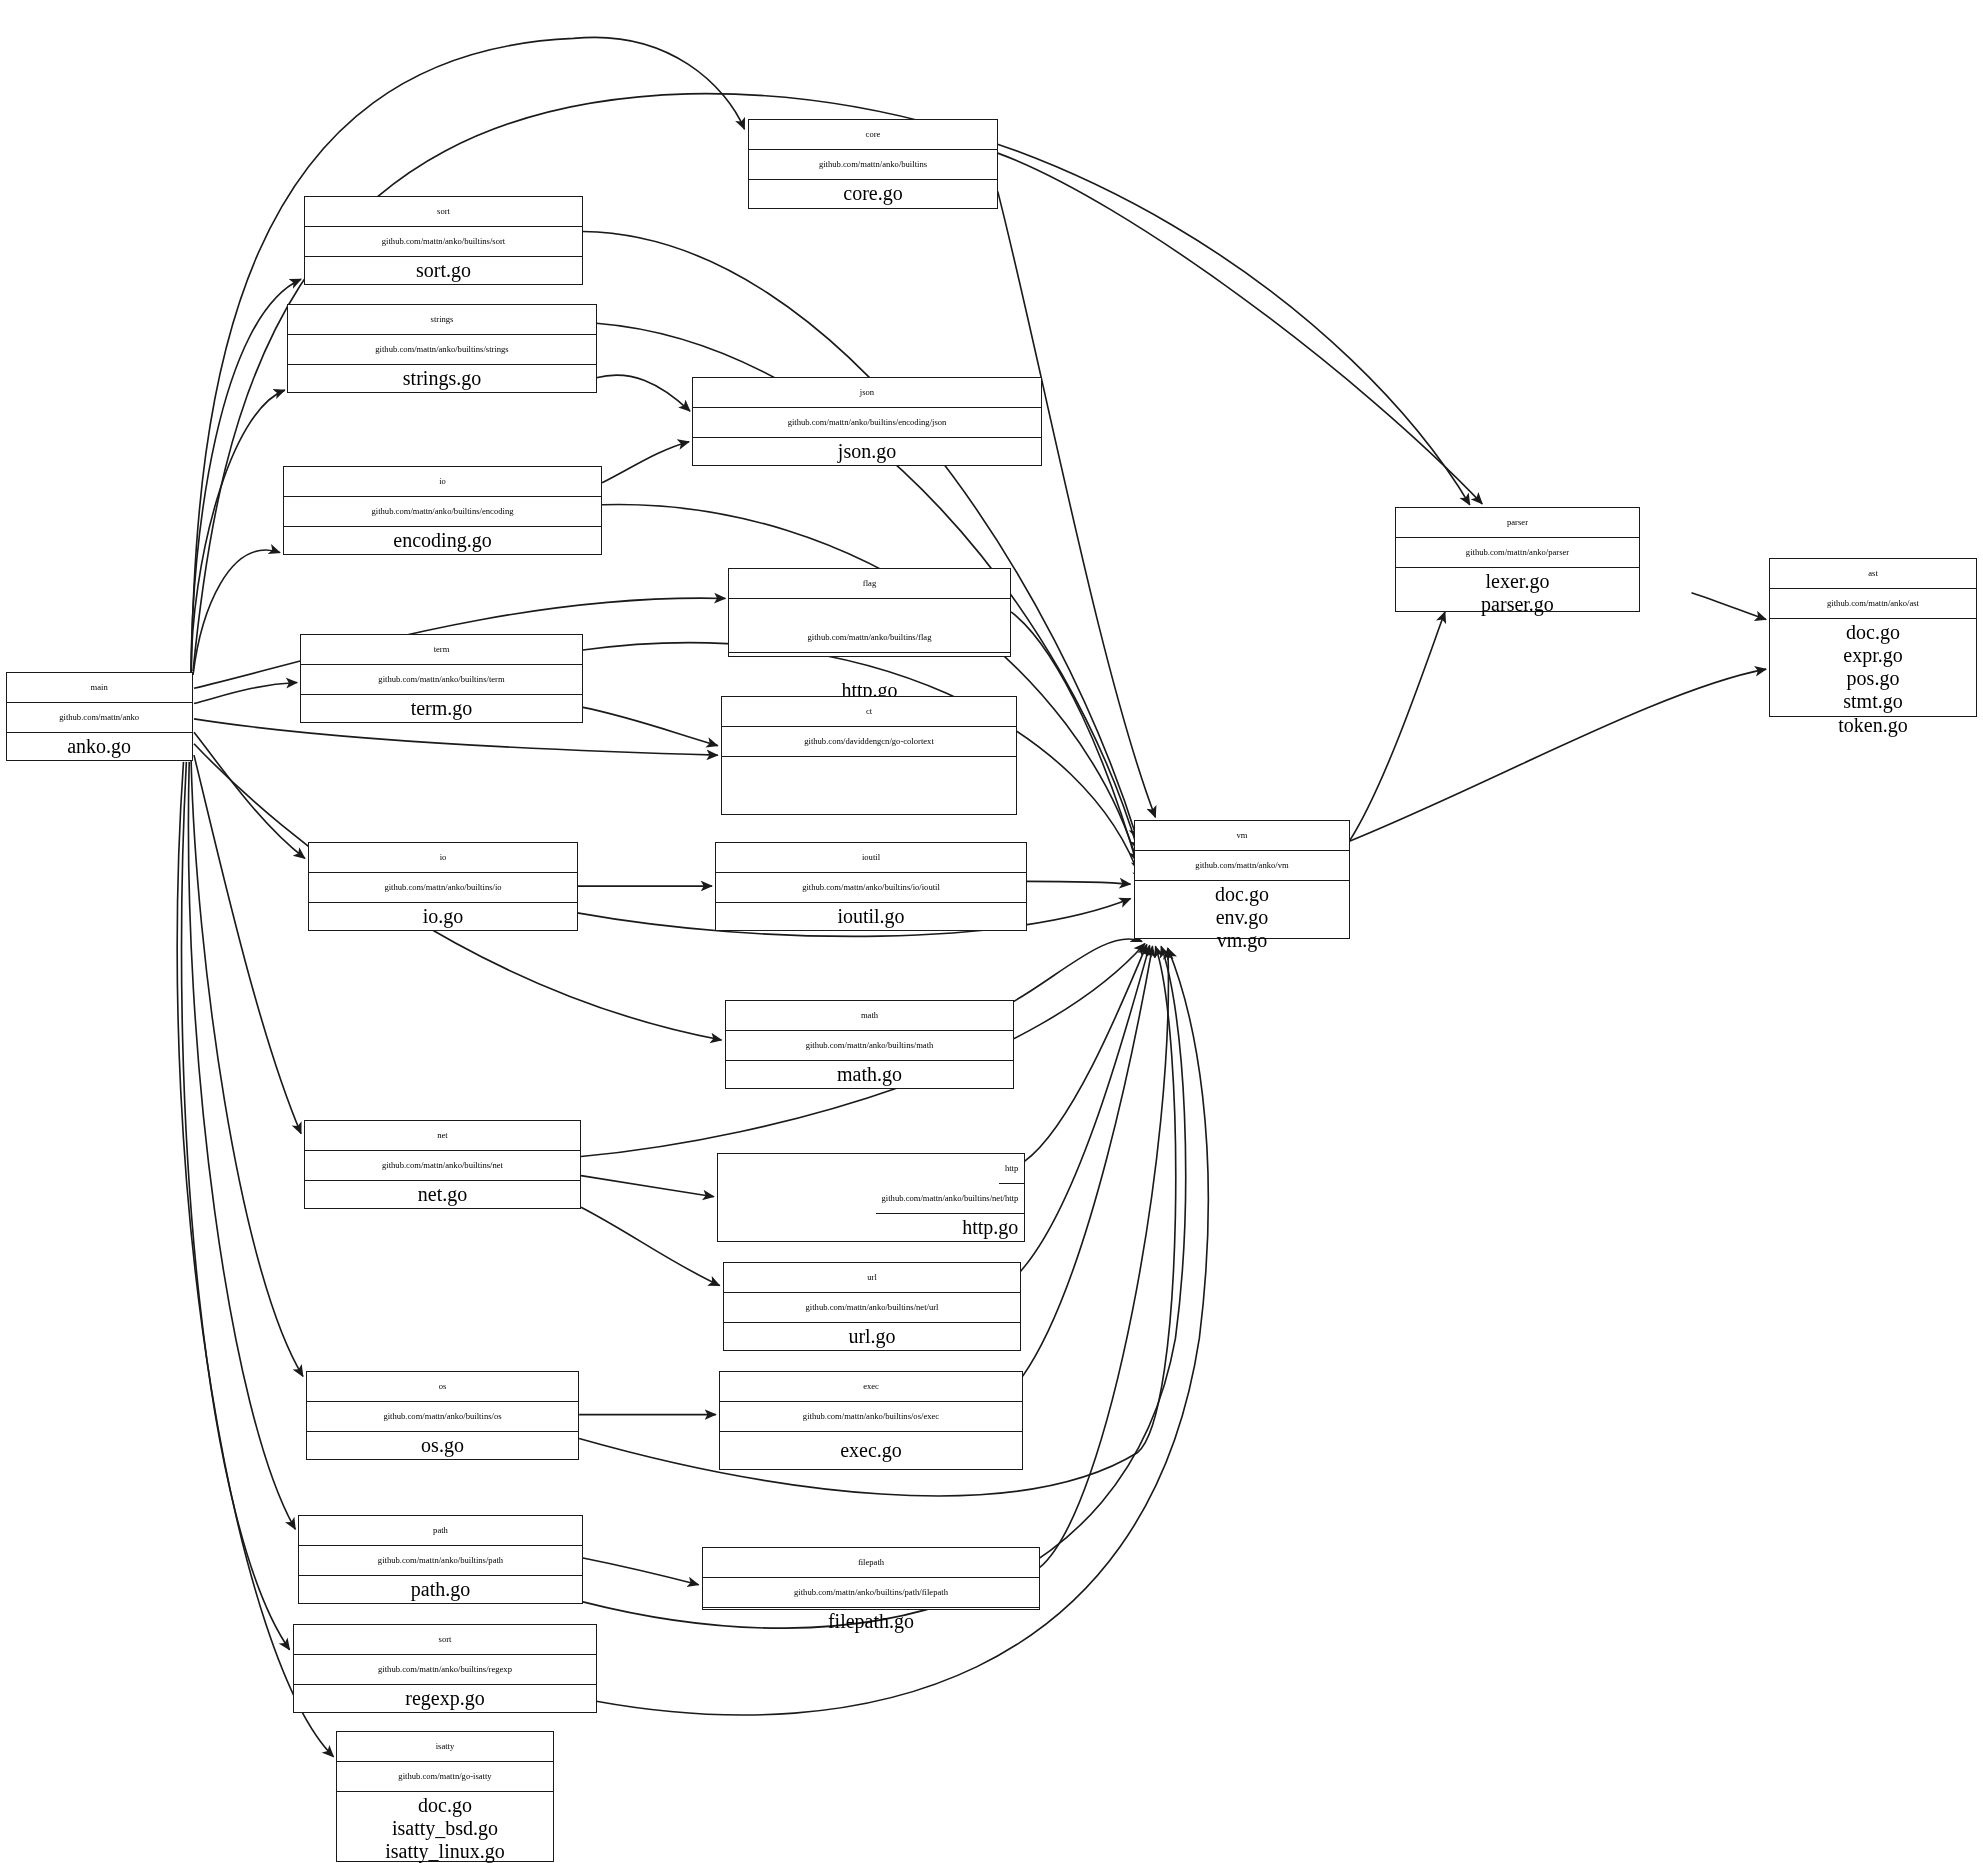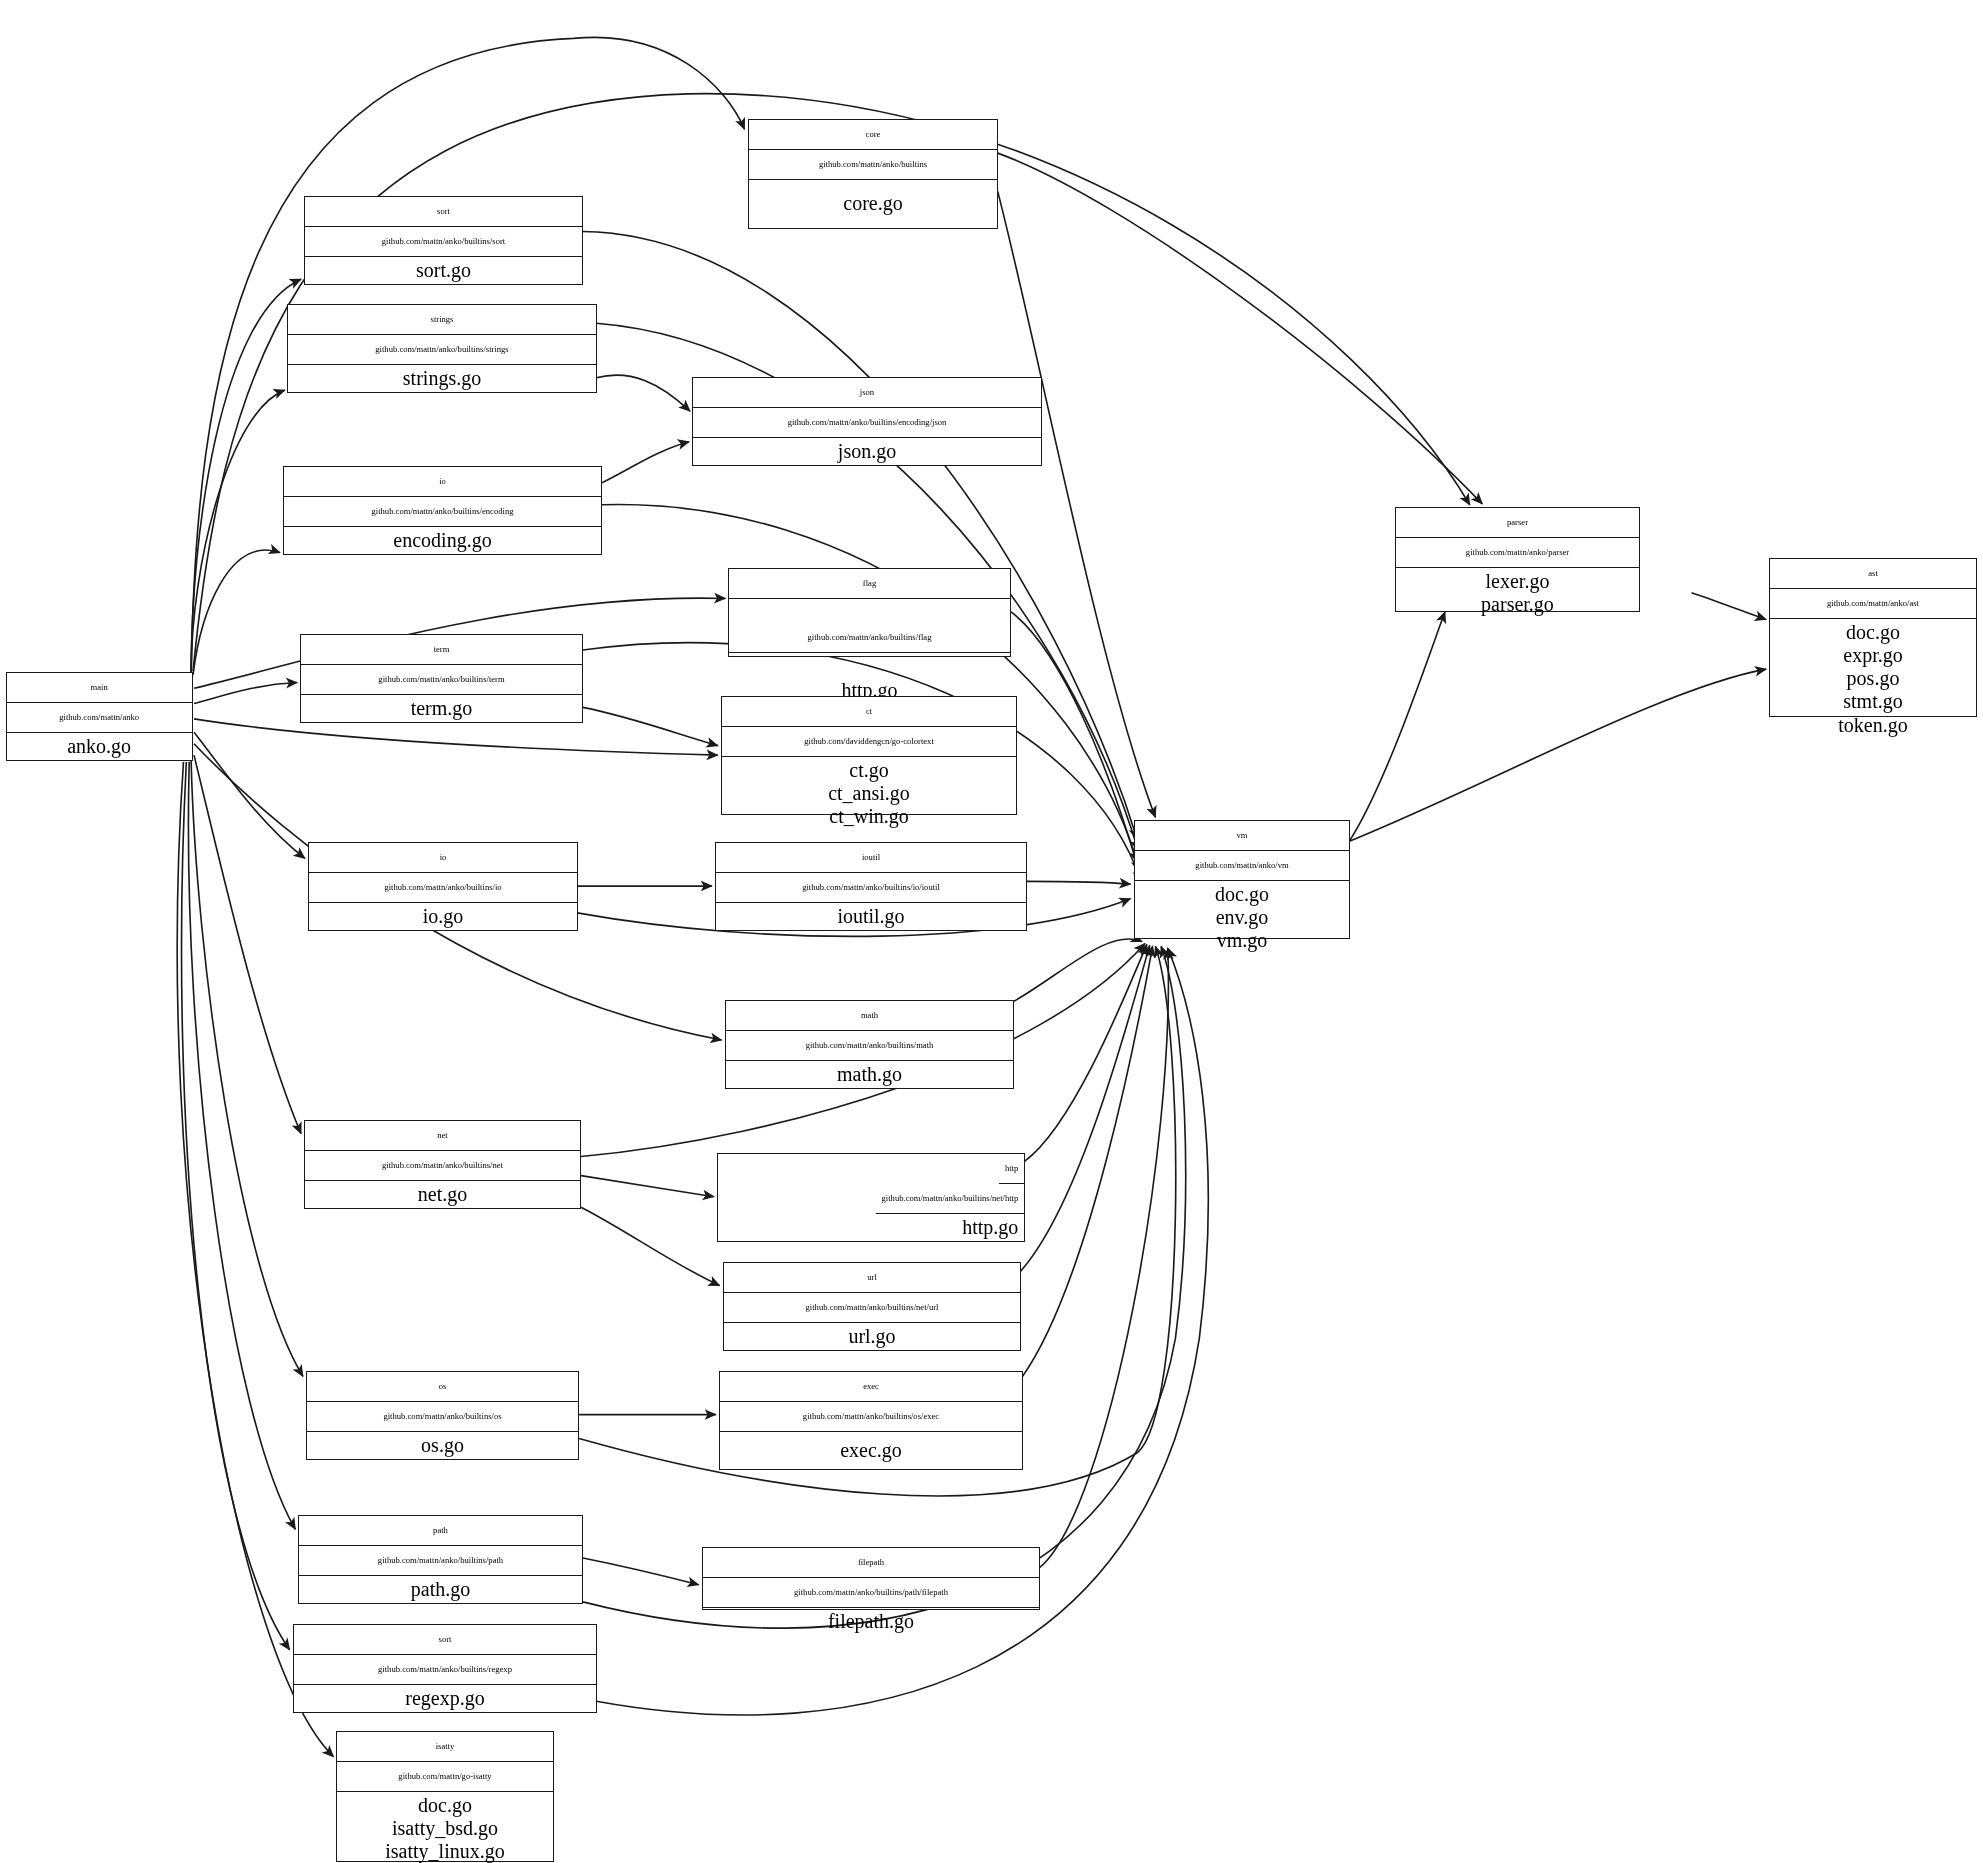--- a/index.html
+++ b/index.html
@@ -126,21 +126,21 @@
       </g>
   </svg>
   <div id="node-layer">
       <div class="node" style="left: 5.7px; top: 672px; width: 187px; height: 89px;">
         <div class="cell cell-name" style="font-size: 8.6px;">main</div>
         <div class="cell cell-path" style="font-size: 8.6px;">github.com/mattn/anko</div>
         <div class="cell cell-files">
           <div class="fline" style="font-size: 20px;">anko.go</div>
         </div>
       </div>
-      <div class="node" style="left: 748px; top: 119px; width: 250px; height: 110px;">
+      <div class="node" style="left: 748px; top: 119px; width: 250px; height: 90px;">
         <div class="cell cell-name" style="font-size: 8.6px;">core</div>
         <div class="cell cell-path" style="font-size: 8.6px;">github.com/mattn/anko/builtins</div>
         <div class="cell cell-files">
           <div class="fline" style="font-size: 20px;">core.go</div>
         </div>
       </div>
       <div class="node" style="left: 304px; top: 196px; width: 279px; height: 89px;">
         <div class="cell cell-name" style="font-size: 8.6px;">sort</div>
         <div class="cell cell-path" style="font-size: 8.6px;">github.com/mattn/anko/builtins/sort</div>
         <div class="cell cell-files">
@@ -178,25 +178,20 @@
       <div class="node" style="left: 300px; top: 634px; width: 283px; height: 89px;">
         <div class="cell cell-name" style="font-size: 8.6px;">term</div>
         <div class="cell cell-path" style="font-size: 8.6px;">github.com/mattn/anko/builtins/term</div>
         <div class="cell cell-files">
           <div class="fline" style="font-size: 20px;">term.go</div>
         </div>
       </div>
       <div class="node" style="left: 721px; top: 696px; width: 296px; height: 119px;">
         <div class="cell cell-name" style="font-size: 8.6px;">ct</div>
         <div class="cell cell-path" style="font-size: 8.6px;">github.com/daviddengcn/go-colortext</div>
-        <div class="cell cell-files">
-          <div class="fline" style="font-size: 20px;">ct.go</div>
-          <div class="fline" style="font-size: 20px;">ct_ansi.go</div>
-          <div class="fline" style="font-size: 20px;">ct_win.go</div>
-        </div>
       </div>
       <div class="node" style="left: 308px; top: 842px; width: 270px; height: 89px;">
         <div class="cell cell-name" style="font-size: 8.6px;">io</div>
         <div class="cell cell-path" style="font-size: 8.6px;">github.com/mattn/anko/builtins/io</div>
         <div class="cell cell-files">
           <div class="fline" style="font-size: 20px;">io.go</div>
         </div>
       </div>
       <div class="node" style="left: 715px; top: 842px; width: 312px; height: 89px;">
         <div class="cell cell-name" style="font-size: 8.6px;">ioutil</div>

